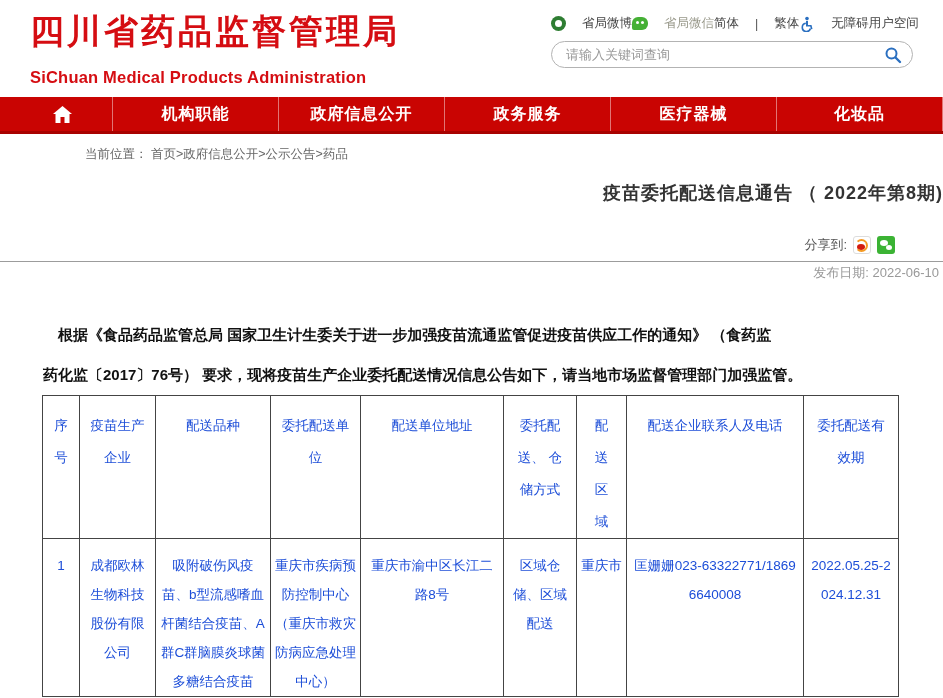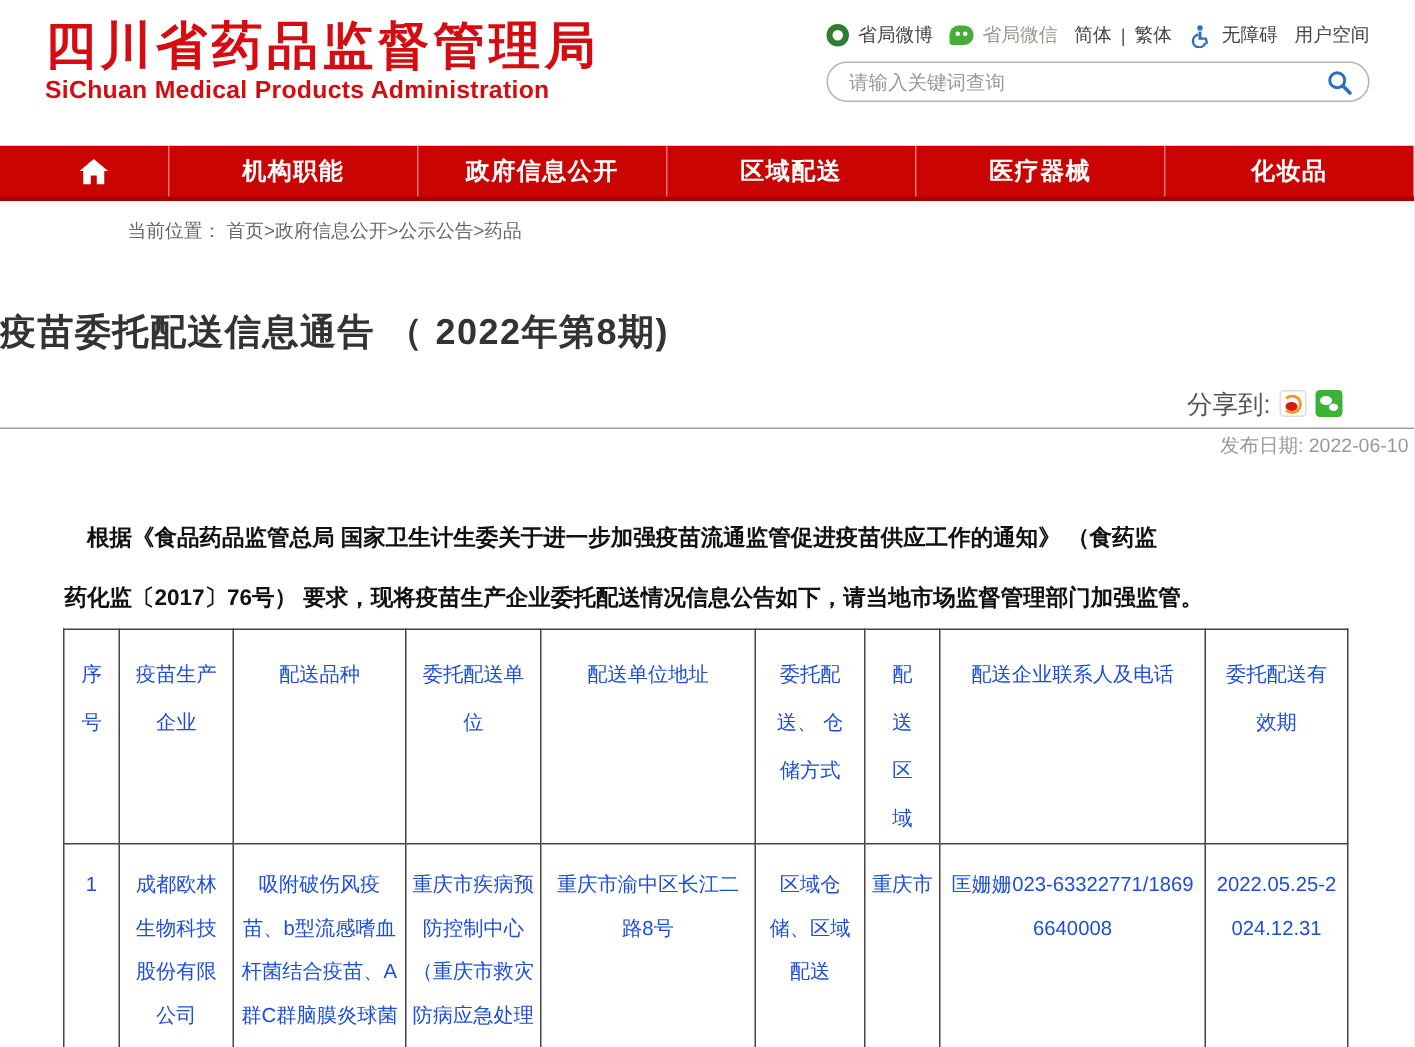--- a/index.html
+++ b/index.html
@@ -7,25 +7,25 @@
   body { font-family:"Liberation Sans","DejaVu Sans",sans-serif; }
   .page {
     position:relative; width:943px; height:698px; margin:0 auto;
     background:#ffffff; overflow:hidden;
   }
 
   
   .site-header { position:relative; height:97px; background:#fff; }
   .logo { position:absolute; left:30px; top:13px; }
   .logo-title { color:#d50d12; font-size:34px; font-weight:bold; letter-spacing:3px; line-height:1.1; }
-  .logo-sub { color:#d50d12; font-size:16.5px; font-weight:bold; letter-spacing:0.2px; margin-top:1px; }
+  .logo-sub { color:#d50d12; font-size:16.5px; font-weight:bold; letter-spacing:0.2px; margin-top:18px; }
 
   .header-right { position:absolute; right:30px; top:15px; width:362px; }
   .quick-links { display:flex; align-items:center; justify-content:space-between; font-size:12.5px; color:#444; white-space:nowrap; }
-  .qlink { display:flex; align-items:center; gap:6px; cursor:pointer; }
+  .qlink { display:flex; align-items:center; gap:16px; cursor:pointer; }
   .qlink .txt-dim { color:#98988a; }
   .lang-sep { color:#555; }
   .icon-circle-weibo { width:15px; height:15px; border-radius:50%; background:#2e7d32; display:inline-block; position:relative; }
   .icon-circle-weibo::after { content:""; position:absolute; left:4px; top:4px; width:7px; height:7px; border-radius:50%; background:#fff; }
   .icon-wechat-sm { width:16px; height:13px; background:#45b035; border-radius:6px 6px 6px 2px; display:inline-block; position:relative; }
   .icon-wechat-sm::after { content:""; position:absolute; left:4px; top:4px; width:3px; height:3px; border-radius:50%; background:#fff; box-shadow:5px 0 0 #fff; }
 
   .search-box {
     margin-top:9px; height:27px; border:1px solid #b3b3b3; border-radius:14px;
     display:flex; align-items:center; padding:0 10px 0 14px; background:#fff;
@@ -46,24 +46,24 @@
     flex:1; display:flex; align-items:center; justify-content:center;
     color:#fff; font-size:16px; font-weight:bold; letter-spacing:1px;
     border-right:1px solid rgba(255,255,255,0.45); cursor:pointer;
   }
   .nav-home { flex:0 0 100px; }
 
   
   .breadcrumb { margin:12px 15px 0 85px; font-size:12.5px; color:#666; }
   .breadcrumb .crumb-path { color:#666; cursor:pointer; }
 
-  .article-title { margin-top:42px; text-align:left; font-size:24px; font-weight:bold; color:#333; letter-spacing:1px; height:32px; }
+  .article-title { margin-top:18px; text-align:right; font-size:18px; font-weight:bold; color:#333; letter-spacing:1px; height:32px; }
 
   .share-row { margin-top:22px; height:20px; display:flex; justify-content:flex-end; align-items:center; gap:6px; padding-right:48px; }
-  .share-label { font-size:17px; color:#555;text-align:right; }
+  .share-label { font-size:13px; color:#555;text-align:right; }
   .share-icon { width:18px; height:18px; border-radius:3px; cursor:pointer; position:relative; display:inline-block; }
   .share-weibo { background:#fff; border:1px solid #ddd; }
   .share-weibo::before { content:""; position:absolute; left:3px; top:7px; width:8px; height:6px; border-radius:50%; background:#d31a0e; }
   .share-weibo::after { content:""; position:absolute; right:2px; top:2px; width:9px; height:9px; border:2px solid #f59a23; border-left-color:transparent; border-radius:50%; }
   .share-wechat { background:#3bb334; }
   .share-wechat::before { content:""; position:absolute; left:3px; top:4px; width:8px; height:6px; border-radius:50%; background:#fff; }
   .share-wechat::after { content:""; position:absolute; right:3px; bottom:4px; width:6px; height:5px; border-radius:50%; background:#fff; }
 
   .divider { margin-top:6px; border:none; border-top:1px solid #9c9c9c; height:0; }
 
@@ -132,21 +132,21 @@
   </div>
 
   <div class="main-nav">
     <div class="nav-item nav-home">
       <svg width="19" height="17" viewBox="0 0 19 17">
         <path d="M9.5 0 L19 8 L16.5 8 L16.5 17 L11.5 17 L11.5 11 L7.5 11 L7.5 17 L2.5 17 L2.5 8 L0 8 Z" fill="#ffffff"></path>
       </svg>
     </div>
     <div class="nav-item">机构职能</div>
     <div class="nav-item">政府信息公开</div>
-    <div class="nav-item">区域配送</div>
+    <div class="nav-item">政务服务</div>
     <div class="nav-item">医疗器械</div>
     <div class="nav-item">化妆品</div>
   </div>
 
   <div class="breadcrumb">
     <span>当前位置：</span>
     <span class="crumb-path">首页&gt;政府信息公开&gt;公示公告&gt;药品</span>
   </div>
 
   <div class="article-title">疫苗委托配送信息通告 （ 2022年第8期)</div>

